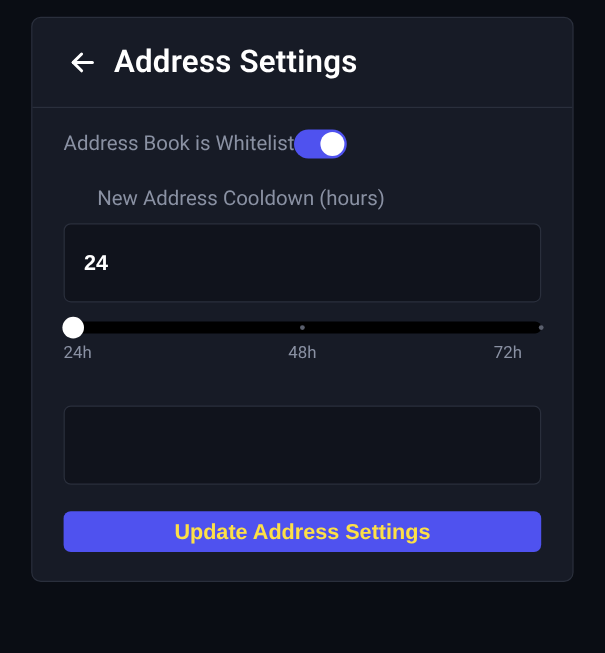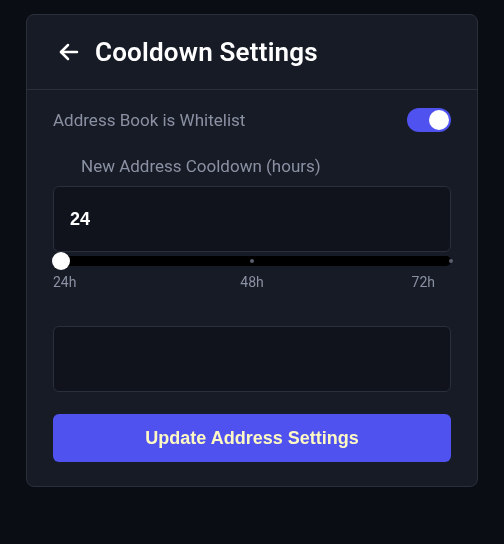--- a/index.html
+++ b/index.html
@@ -40,21 +40,21 @@
     color: #ffffff;
     font-size: 26px;
     font-weight: 600;
     letter-spacing: 0.2px;
   }
   .card-body {
     padding: 18px 26px 0 26px;
   }
   .row-toggle {
     display: flex;
-    justify-content: space-between;
+    justify-content: flex-start;
     align-items: center;
     margin-bottom: 24px;
   }
   .row-label {
     color: #8a91a3;
     font-size: 17px;
   }
   .toggle {
     width: 44px;
     height: 24px;
@@ -87,21 +87,21 @@
     color: #ffffff;
     font-size: 18px;
     font-weight: 600;
     padding: 0 16px;
     outline: none;
   }
   .text-input.tfa {
     font-weight: 400;
   }
   .slider-wrap {
-    margin-top: 4px;
+    margin-top: 16px;
     margin-bottom: 6px;
   }
   .slider-track {
     position: relative;
     height: 10px;
     background: #000000;
     border-radius: 5px;
   }
   .slider-thumb {
     position: absolute;
@@ -131,42 +131,42 @@
     font-size: 14px;
   }
   .slider-labels span { position: absolute; top: 0; }
   .sl-left { left: 0; }
   .sl-mid { left: 50%; transform: translateX(-50%); }
   .sl-right { right: 16px; }
   .tfa-block { margin-top: 30px; }
   .submit-btn {
     margin-top: 22px;
     width: 100%;
-    height: 48px;
+    height: 34px;
     background: #4f52ef;
     border: none;
     border-radius: 6px;
-    color: #fef9c3;
+    color: #fde047;
     font-size: 18px;
     font-weight: 600;
     cursor: pointer;
   }
 </style>
 </head>
 <body>
 
 <div class="card">
   <div class="card-header">
     <div class="back-icon">
       <svg width="24" height="24" viewBox="0 0 24 24" fill="none" stroke="currentColor" stroke-width="2.5" stroke-linecap="round" stroke-linejoin="round">
         <line x1="20" y1="12" x2="4" y2="12"></line>
         <polyline points="11 5 4 12 11 19"></polyline>
       </svg>
     </div>
-    <div class="title">Cooldown Settings</div>
+    <div class="title">Address Settings</div>
   </div>
 
   <div class="card-body">
 
     <div class="row-toggle">
       <div class="row-label">Address Book is Whitelist</div>
       <div class="toggle">
         <div class="toggle-knob"></div>
       </div>
     </div>

